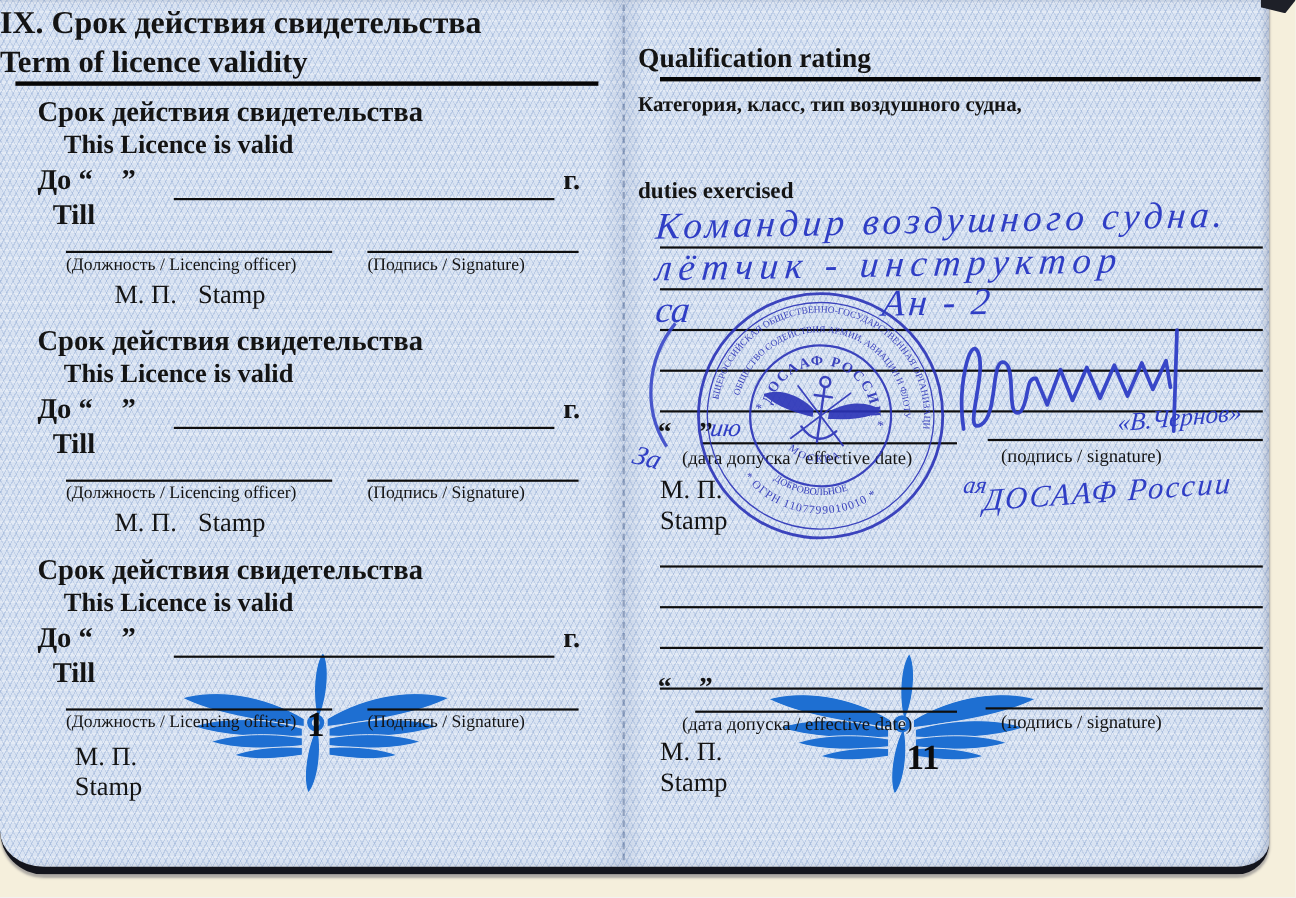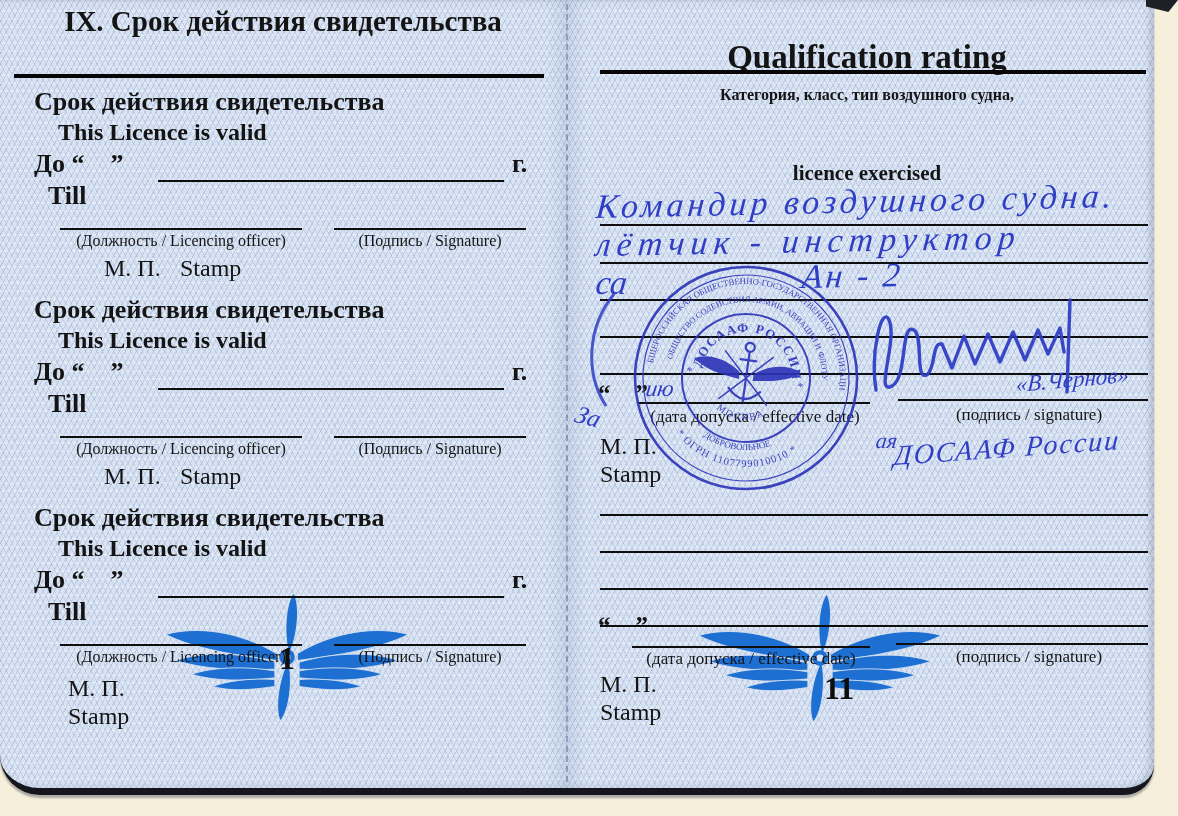--- a/index.html
+++ b/index.html
@@ -11,21 +11,21 @@
         background-image:
           repeating-linear-gradient(118deg, rgba(116,148,200,.30) 0 1px, transparent 1px 5px),
           repeating-linear-gradient(62deg, rgba(116,148,200,.22) 0 1px, transparent 1px 5px),
           repeating-linear-gradient(0deg, rgba(255,255,255,.28) 0 2px, transparent 2px 8px);
         box-shadow: inset -4px 0 6px rgba(90,100,130,.28), 0 3px 2px rgba(40,40,60,.35);}
   .page{position:absolute;top:0;height:100%}
   .page.left{left:0;width:566px}
   .page.right{left:580px;width:574px}
   .t{position:absolute;white-space:nowrap;z-index:2;line-height:1.08}
   .b{font-weight:bold}
-  .ctr{text-align:center}
+  .ctr{text-align:left}
   .rule{position:absolute;background:#0e0e0e;height:2px;z-index:2}
   .thick{height:4px;background:#060606}
   .cap{font-size:16px}
   .hw{position:absolute;font-style:italic;color:#2f3ec5;white-space:nowrap;
       transform-origin:left center;z-index:4}
   .seam{position:absolute;left:566px;top:4px;height:778px;width:0;
       border-left:2px dashed rgba(70,95,140,.45);z-index:1}
   .seamshadow{position:absolute;left:548px;top:0;height:100%;width:38px;z-index:1;
       background:linear-gradient(90deg,transparent,rgba(110,130,170,.16),transparent)}
   .wings{position:absolute;z-index:1}
@@ -61,20 +61,21 @@
   </defs>
 </svg>
 
 <div class="scan">
   <div class="booklet">
     <div class="seamshadow"></div>
     <div class="seam"></div>
 
     <section class="page left">
       <div class="t b ctr" style="left:0;top:6px;width:566px;font-size:29px">IX. Срок действия свидетельства</div>
+      <div class="t b ctr" style="left:0;top:42px;width:566px;font-size:28px">Term of licence validity</div>
       <div class="rule thick" style="left:14px;top:74px;width:530px"></div>
 
       <div class="t b" style="left:34px;top:88px;font-size:26px">Срок действия свидетельства</div>
       <div class="t b" style="left:58px;top:120px;font-size:24px">This Licence is valid</div>
       <div class="t b" style="left:34px;top:150px;font-size:26px">До “&nbsp;&nbsp;&nbsp;&nbsp;”</div>
       <div class="rule" style="left:158px;top:180px;width:346px"></div>
       <div class="t b" style="left:512px;top:150px;font-size:26px">г.</div>
       <div class="t b" style="left:48px;top:182px;font-size:26px">Till</div>
       <div class="rule" style="left:60px;top:228px;width:242px"></div>
       <div class="rule" style="left:334px;top:228px;width:192px"></div>
@@ -109,25 +110,25 @@
       <div class="t" style="left:68px;top:676px;font-size:24px">М. П.</div>
       <div class="t" style="left:68px;top:704px;font-size:24px">Stamp</div>
 
       <svg class="wings" style="left:157px;top:587px" width="260" height="140" viewBox="-150 -80 300 160">
           <use href="#wingset"></use>
         </svg>
       <div class="pagenum" style="left:279px;top:640px">1</div>
     </section>
 
     <section class="page right">
-      <div class="t b ctr" style="left:0;top:40px;width:574px;font-size:33px">Qualification rating</div>
+      <div class="t b ctr" style="left:0;top:40px;width:574px;font-size:25px">Qualification rating</div>
       <div class="rule thick" style="left:20px;top:70px;width:546px"></div>
 
-      <div class="t b ctr" style="left:0;top:86px;width:574px;font-size:16px">Категория, класс, тип воздушного судна,</div>
-      <div class="t b ctr" style="left:0;top:162px;width:574px;font-size:21px">licence exercised</div>
+      <div class="t b ctr" style="left:0;top:86px;width:574px;font-size:19px">Категория, класс, тип воздушного судна,</div>
+      <div class="t b ctr" style="left:0;top:162px;width:574px;font-size:21px">duties exercised</div>
 
       <div class="rule" style="left:20px;top:224px;width:548px"></div>
       <div class="rule" style="left:20px;top:262px;width:548px"></div>
       <div class="rule" style="left:20px;top:299px;width:548px"></div>
       <div class="rule" style="left:20px;top:336px;width:548px"></div>
       <div class="rule" style="left:20px;top:373px;width:548px"></div>
 
       <div class="hw" style="left:16px;top:188px;font-size:34px;letter-spacing:4px;transform:rotate(-1.2deg) skewX(-6deg)">Командир воздушного судна.</div>
       <div class="hw" style="left:16px;top:226px;font-size:34px;letter-spacing:6px;transform:rotate(-1deg) skewX(-6deg)">лётчик - инструктор</div>
       <div class="hw" style="left:16px;top:264px;font-size:34px;transform:skewX(-6deg)">са</div>

